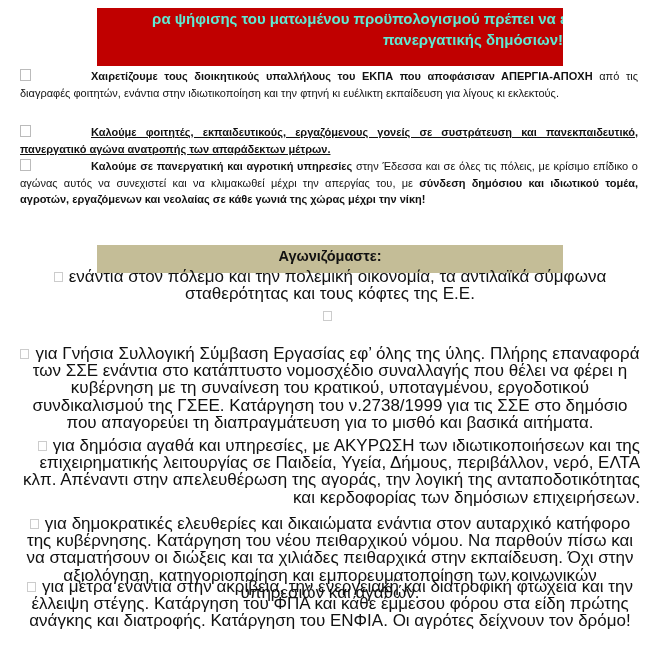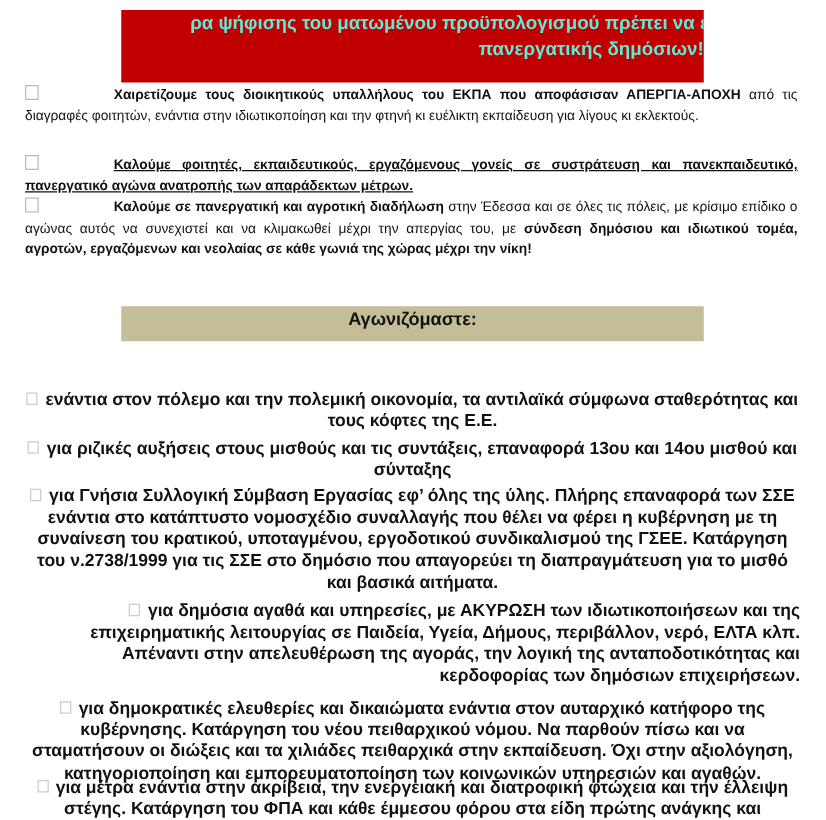--- a/index.html
+++ b/index.html
@@ -23,21 +23,21 @@
   }
   .b { font-weight: bold; }
   .u { text-decoration: underline; font-weight: bold; }
   .heading-box {
     position: absolute; left: 97px; top: 245px; width: 466px; height: 28px;
     background: #c4bd97; text-align: center; font-weight: bold;
     font-size: 14.5px; line-height: 22px; color: #111;
   }
   .demand {
     position: absolute; left: 20px; width: 620px; text-align: center;
-    font-weight: bold; font-size: 14px; line-height: 17.2px; margin-top: 43px;
+    font-weight: normal; font-size: 17px; line-height: 17.2px;
   }
   .sb {
     display: inline-block; width: 7px; height: 8px; border: 1px solid #ccc;
     vertical-align: 0; margin-right: 6px;
   }
 </style>
 </head>
 <body>
 
 <div class="banner">
@@ -47,30 +47,30 @@
 
 <div class="para" style="top:68px;">
   <span class="bullet"></span><span class="b">Χαιρετίζουμε τους διοικητικούς υπαλλήλους του ΕΚΠΑ που αποφάσισαν ΑΠΕΡΓΙΑ-ΑΠΟΧΗ</span><span> από τις διαγραφές φοιτητών, ενάντια στην ιδιωτικοποίηση και την φτηνή κι ευέλικτη εκπαίδευση για λίγους κι εκλεκτούς.</span>
 </div>
 
 <div class="para" style="top:124px;">
   <span class="bullet"></span><span class="u">Καλούμε φοιτητές, εκπαιδευτικούς, εργαζόμενους γονείς σε συστράτευση και πανεκπαιδευτικό, πανεργατικό αγώνα ανατροπής των απαράδεκτων μέτρων.</span>
 </div>
 
 <div class="para" style="top:158px;">
-  <span class="bullet"></span><span class="b">Καλούμε σε πανεργατική και αγροτική διαδήλωση</span><span> στην Έδεσσα και σε όλες τις πόλεις, με κρίσιμο επίδικο ο αγώνας αυτός να συνεχιστεί και να κλιμακωθεί μέχρι την απεργίας του, με </span><span class="b">σύνδεση δημόσιου και ιδιωτικού τομέα, αγροτών, εργαζόμενων και νεολαίας σε κάθε γωνιά της χώρας μέχρι την νίκη!</span>
+  <span class="bullet"></span><span class="b">Καλούμε σε πανεργατική και αγροτική υπηρεσίες</span><span> στην Έδεσσα και σε όλες τις πόλεις, με κρίσιμο επίδικο ο αγώνας αυτός να συνεχιστεί και να κλιμακωθεί μέχρι την απεργίας του, με </span><span class="b">σύνδεση δημόσιου και ιδιωτικού τομέα, αγροτών, εργαζόμενων και νεολαίας σε κάθε γωνιά της χώρας μέχρι την νίκη!</span>
 </div>
 
 <div class="heading-box">Αγωνιζόμαστε:</div>
 
 <div class="demand" style="top:268px;">
   <span class="sb"></span><span>ενάντια στον πόλεμο και την πολεμική οικονομία, τα αντιλαϊκά σύμφωνα σταθερότητας και τους κόφτες της Ε.Ε.</span>
 </div>
 <div class="demand" style="top:307px;">
-  <span class="sb"></span><span>για ριζικές αυξήσεις στους μισθούς και τις συντάξεις, επαναφορά 13ου και 14ου μισθού και σύνταξης</span>
+  <span class="sb"></span>
 </div>
 <div class="demand" style="top:345px;">
   <span class="sb"></span><span>για Γνήσια Συλλογική Σύμβαση Εργασίας εφ’ όλης της ύλης. Πλήρης επαναφορά των ΣΣΕ ενάντια στο κατάπτυστο νομοσχέδιο συναλλαγής που θέλει να φέρει η κυβέρνηση με τη συναίνεση του κρατικού, υποταγμένου, εργοδοτικού συνδικαλισμού της ΓΣΕΕ. Κατάργηση του ν.2738/1999 για τις ΣΣΕ στο δημόσιο που απαγορεύει τη διαπραγμάτευση για το μισθό και βασικά αιτήματα.</span>
 </div>
 <div class="demand" style="top:437px;text-align:right;">
   <span class="sb"></span><span>για δημόσια αγαθά και υπηρεσίες, με ΑΚΥΡΩΣΗ των ιδιωτικοποιήσεων και της επιχειρηματικής λειτουργίας σε Παιδεία, Υγεία, Δήμους, περιβάλλον, νερό, ΕΛΤΑ κλπ. Απέναντι στην απελευθέρωση της αγοράς, την λογική της ανταποδοτικότητας και κερδοφορίας των δημόσιων επιχειρήσεων.</span>
 </div>
 <div class="demand" style="top:515px;">
   <span class="sb"></span><span>για δημοκρατικές ελευθερίες και δικαιώματα ενάντια στον αυταρχικό κατήφορο της κυβέρνησης. Κατάργηση του νέου πειθαρχικού νόμου. Να παρθούν πίσω και να σταματήσουν οι διώξεις και τα χιλιάδες πειθαρχικά στην εκπαίδευση. Όχι στην αξιολόγηση, κατηγοριοποίηση και εμπορευματοποίηση των κοινωνικών υπηρεσιών και αγαθών.</span>
 </div>

